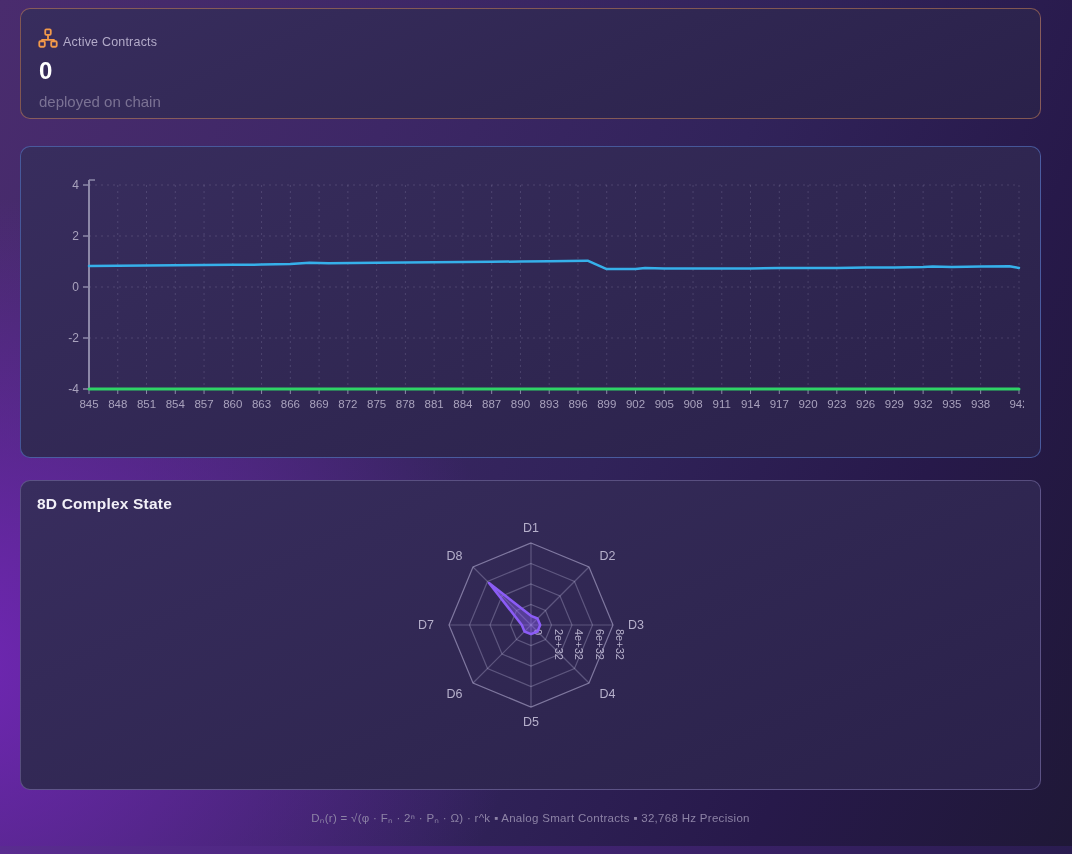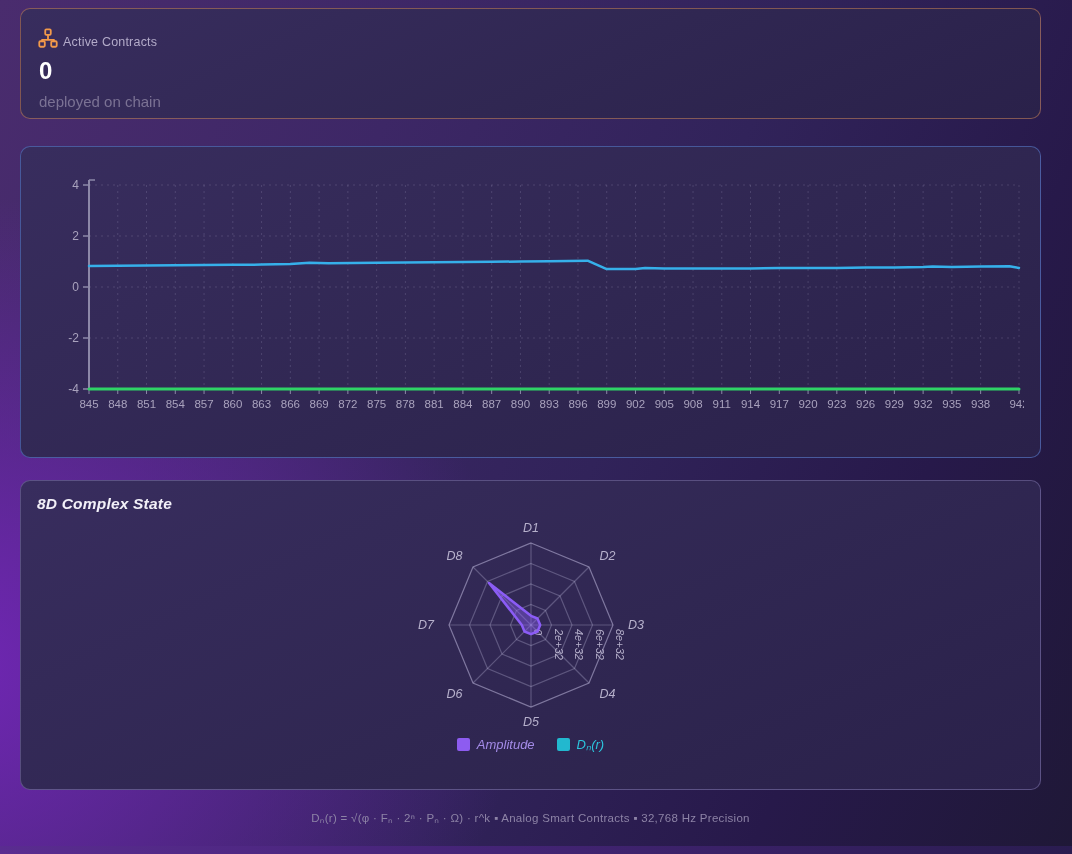--- a/index.html
+++ b/index.html
@@ -15,21 +15,21 @@
   .wrap { padding:8px 31px 0 20px; }
 
   .card {
     background:linear-gradient(155deg, #382d5e 0%, #302752 55%, #2a214a 100%);
     border-radius:10px;
     padding:14px 16px;
     position:relative;
   }
   .card.stat   { height:111px; border:1px solid rgba(235,150,90,0.45); }
   .card.line   { height:312px; margin-top:27px; border:1px solid rgba(95,140,230,0.5); }
-  .card.radar  { height:310px; margin-top:22px; border:1px solid rgba(155,145,205,0.4);font-style:italic; }
+  .card.radar  { height:310px; margin-top:22px; border:1px solid rgba(155,145,205,0.4); }
 
   .stat-head { display:flex; align-items:flex-end; gap:4px; margin-top:4px; }
   .stat-icon { width:22px; height:22px; display:inline-flex; }
   .stat-label { font-size:12.5px; color:#b3abc9; letter-spacing:0.2px; }
   .stat-value { font-size:24px; font-weight:bold; color:#ffffff; margin-top:8px; margin-left:2px; }
   .stat-sub   { font-size:15px; color:#7b7294; margin-top:8px; margin-left:2px; }
 
   .card-title { font-size:15.5px; font-weight:600; color:#f2f0f8; letter-spacing:0.2px; }
 
   .line-svg  { display:block; margin-top:6px; }
@@ -217,28 +217,18 @@
         <line x1="200" y1="104" x2="142.0172439427031" y2="46.01724394270311" stroke="rgba(200,195,230,0.30)" stroke-width="1.2"></line>
         <text x="131.41064222490488" y="39.41064222490489" fill="#b6b0cb" font-size="12.5" text-anchor="end">D8</text>
         <text x="203" y="108" fill="#b6b0cb" font-size="11" text-anchor="start" transform="rotate(90 203 108)">0</text>
         <text x="223.5" y="108" fill="#b6b0cb" font-size="11" text-anchor="start" transform="rotate(90 223.5 108)">2e+32</text>
         <text x="244" y="108" fill="#b6b0cb" font-size="11" text-anchor="start" transform="rotate(90 244 108)">4e+32</text>
         <text x="264.5" y="108" fill="#b6b0cb" font-size="11" text-anchor="start" transform="rotate(90 264.5 108)">6e+32</text>
         <text x="285" y="108" fill="#b6b0cb" font-size="11" text-anchor="start" transform="rotate(90 285 108)">8e+32</text>
         <polygon points="200.0,104.0 200.0,104.0 200.0,104.0 200.0,104.0 200.0,104.0 200.0,104.0 200.0,104.0 200.0,104.0" fill="rgba(34,184,207,0.4)" stroke="#22b8cf" stroke-width="2.5" stroke-linejoin="round"></polygon>
         <polygon points="200.0,94.8 206.5,97.5 209.2,104.0 206.5,110.5 200.0,113.2 193.5,110.5 190.8,104.0 158.0,62.0" fill="rgba(139,92,246,0.42)" stroke="#8b5cf6" stroke-width="2.5" stroke-linejoin="round"></polygon>
       </svg>
-    <div class="legend">
-      <div class="legend-item">
-        <span class="legend-swatch" style="background: rgb(141, 92, 240);"></span>
-        <span style="color: rgb(164, 139, 232);">Amplitude</span>
-      </div>
-      <div class="legend-item">
-        <span class="legend-swatch" style="background: rgb(34, 184, 207);"></span>
-        <span style="color: rgb(44, 197, 221);">Dₙ(r)</span>
-      </div>
-    </div>
   </div>
 
   <div class="footer">Dₙ(r) = √(φ · Fₙ · 2ⁿ · Pₙ · Ω) · r^k ▪ Analog Smart Contracts ▪ 32,768 Hz Precision</div>
 </div>
 
 <div class="bottom-bar"></div>
 
 </body></html>

